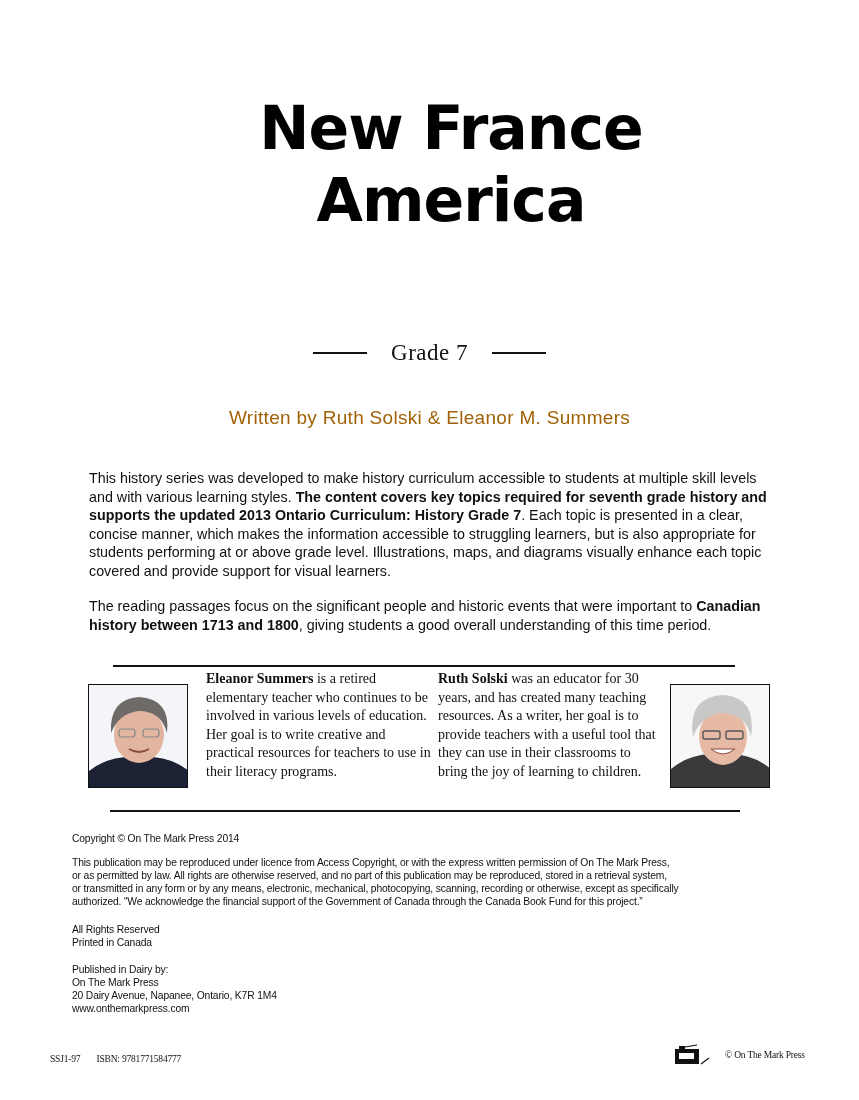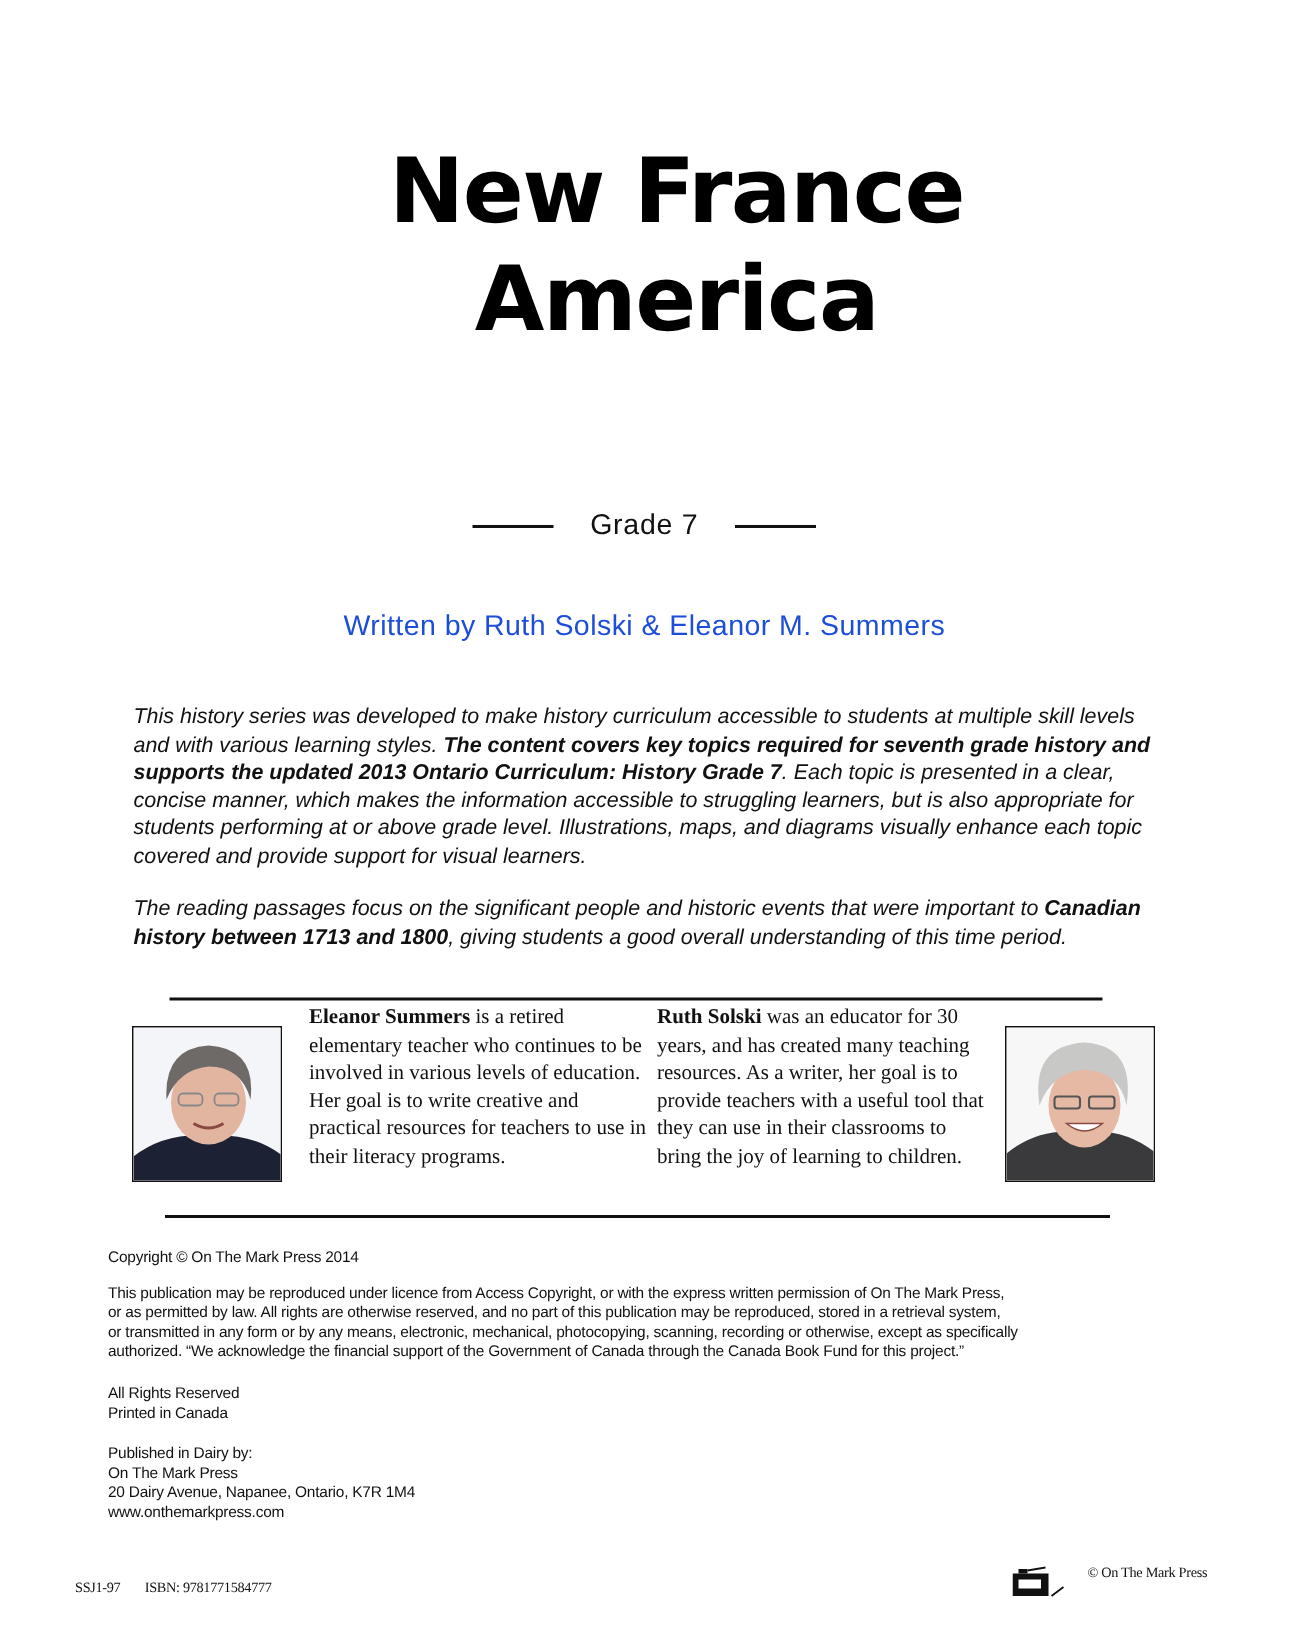--- a/index.html
+++ b/index.html
@@ -18,34 +18,34 @@
       padding-left: 43px;
     }
     .title span { display: block; }
 
     .grade-row {
       position: absolute; top: 340px; left: 0; width: 859px;
       display: flex; justify-content: center; align-items: center;
     }
     .grade-rule { width: 54px; height: 2px; background: #111; }
     .grade-label {
-      font-family: Liberation Sans, sans-serif;
-      font-size: 19px; color: #111; margin: 0 24px; letter-spacing: 0.5px;
+      font-family: Liberation Serif, serif;
+      font-size: 23px; color: #111; margin: 0 24px; letter-spacing: 0.5px;
     }
 
     .authors {
       position: absolute; top: 407px; left: 0; width: 859px; text-align: center;
       font-family: "Liberation Sans", sans-serif;
-      font-size: 19px; color: #1d4ed8; letter-spacing: 0.3px;
+      font-size: 19px; color: #a16207; letter-spacing: 0.3px;
     }
 
     .intro {
       position: absolute; left: 89px; width: 690px;
       font-family: "Liberation Sans", sans-serif;
-      font-size: 14.3px; line-height: 18.6px; color: #111; font-style: italic;
+      font-size: 14.3px; line-height: 18.6px; color: #111;
     }
     .intro b { font-weight: bold; }
     .intro-1 { top: 469px; }
     .intro-2 { top: 597px; }
 
     .rule {
       position: absolute; height: 1.5px; background: #111;
     }
     .rule-top { top: 665px; left: 113px; width: 622px; }
     .rule-bottom { top: 810px; left: 110px; width: 630px; }
@@ -80,21 +80,21 @@
 
     .footer-left {
       position: absolute; left: 50px; top: 1054px;
       font-family: "Liberation Serif", serif;
       font-size: 9.5px; color: #111; letter-spacing: -0.2px;
     }
     .footer-left span { margin-right: 14px; }
 
     .footer-right {
       position: absolute; left: 675px; top: 1044px;
-      display: flex; 
+      display: flex; align-items: center;
     }
     .footer-right .copy {
       font-family: "Liberation Serif", serif;
       font-size: 9.5px; color: #111; margin-left: 10px; letter-spacing: -0.2px;
     }
   </style>
 </head>
 <body>
 
 <div class="title">

